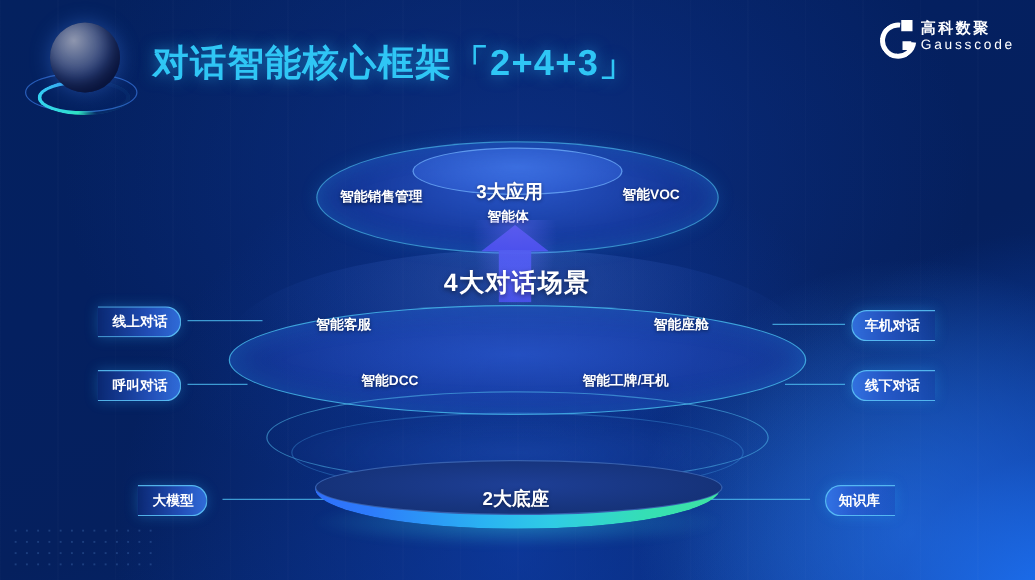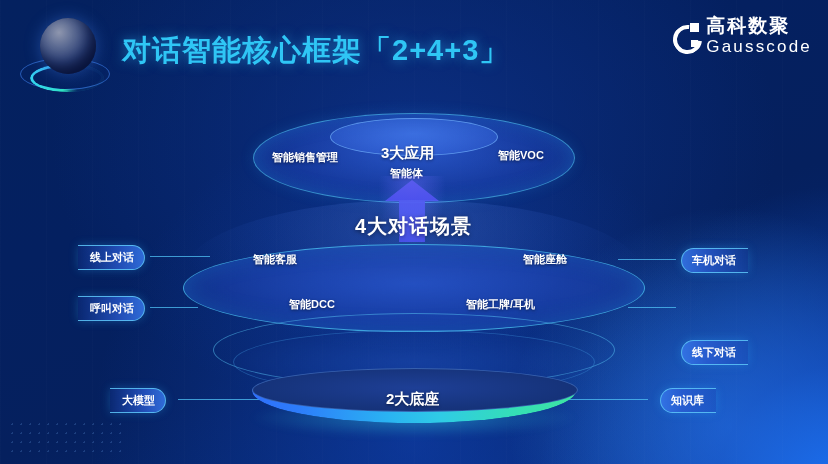--- a/index.html
+++ b/index.html
@@ -36,22 +36,22 @@
     position:absolute;left:122px;top:31px;font-size:29px;font-weight:bold;letter-spacing:1px;
     color:#2fc6f5;text-shadow:0 0 12px rgba(45,190,250,.55);white-space:nowrap;
   }
   .brand{position:absolute;right:16px;top:16px;display:flex;align-items:center;gap:7px;}
   .brand-mark{position:relative;width:26px;height:26px;flex:0 0 auto;}
   .brand-mark .c{position:absolute;left:0;top:2px;width:21px;height:21px;border-radius:50%;
     border:4px solid #fff;border-right-color:transparent;transform:rotate(-38deg);}
   .brand-mark .sq{position:absolute;right:0;top:0;width:9px;height:9px;background:#fff;}
   .brand-mark .sq2{position:absolute;right:1px;bottom:2px;width:7px;height:7px;background:#fff;}
   .brand-txt{line-height:1;}
-  .brand-cn{font-size:19px;font-weight:bold;color:#fff;letter-spacing:2px;}
-  .brand-en{font-size:17px;color:#fff;letter-spacing:2.2px;margin-top:3px;text-align:center;}
+  .brand-cn{font-size:12px;font-weight:bold;color:#fff;letter-spacing:2px;}
+  .brand-en{font-size:11px;color:#fff;letter-spacing:2.2px;margin-top:3px;text-align:center;}
 
   
   .disc{position:absolute;border-radius:50%;}
   .top-outer{left:253px;top:113px;width:320px;height:88px;
     background:radial-gradient(ellipse at 50% 40%, rgba(48,95,215,.80) 0%, rgba(32,70,185,.55) 55%, rgba(22,55,150,.30) 100%);
     border:1px solid rgba(85,215,250,.55);
     box-shadow:0 0 18px rgba(40,160,240,.25) inset, 0 0 14px rgba(40,150,240,.18);}
   .top-inner{left:330px;top:118px;width:166px;height:36px;
     background:radial-gradient(ellipse at 50% 40%, rgba(70,125,240,.70) 0%, rgba(45,90,210,.45) 100%);
     border:1px solid rgba(120,185,255,.65);}
@@ -110,21 +110,21 @@
   .pill{position:absolute;height:23px;display:flex;align-items:center;justify-content:center;
     font-size:11px;font-weight:bold;color:#fff;white-space:nowrap;
     background:linear-gradient(90deg, rgba(30,70,185,.20) 0%, rgba(45,95,215,.72) 62%, rgba(55,120,235,.85) 100%);
     border:1px solid rgba(95,200,250,.85);box-shadow:0 0 10px rgba(45,170,245,.30);text-align:center;}
   .pill.left{border-radius:0 14px 14px 0;border-left:none;padding-right:10px;padding-left:12px;}
   .pill.right{border-radius:14px 0 0 14px;border-right:none;padding-left:10px;padding-right:12px;
     background:linear-gradient(270deg, rgba(30,70,185,.20) 0%, rgba(45,95,215,.72) 62%, rgba(55,120,235,.85) 100%);}
   .p-online{left:78px;top:245px;}
   .p-call{left:78px;top:296px;}
   .p-car{right:80px;top:248px;}
-  .p-offline{right:80px;top:296px;margin-top:44px;}
+  .p-offline{right:80px;top:296px;}
   .p-model{left:110px;top:388px;}
   .p-kb{right:112px;top:388px;}
 
   .conn{position:absolute;height:1px;background:rgba(80,195,245,.75);}
   .c1{left:150px;top:256px;width:60px;}
   .c2{left:150px;top:307px;width:48px;}
   .c3{right:152px;top:259px;width:58px;}
   .c4{right:152px;top:307px;width:48px;}
   .c5{left:178px;top:399px;width:84px;}
   .c6{right:180px;top:399px;width:84px;}

